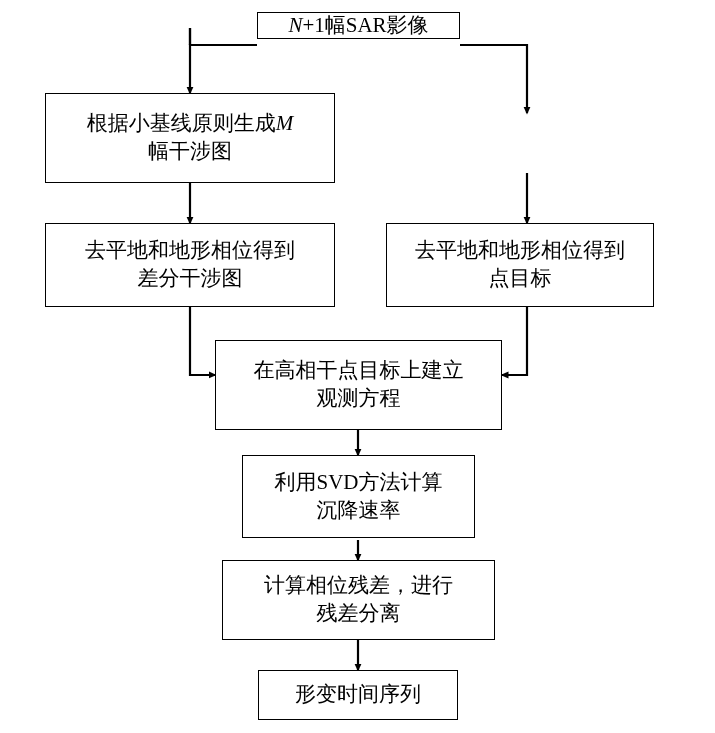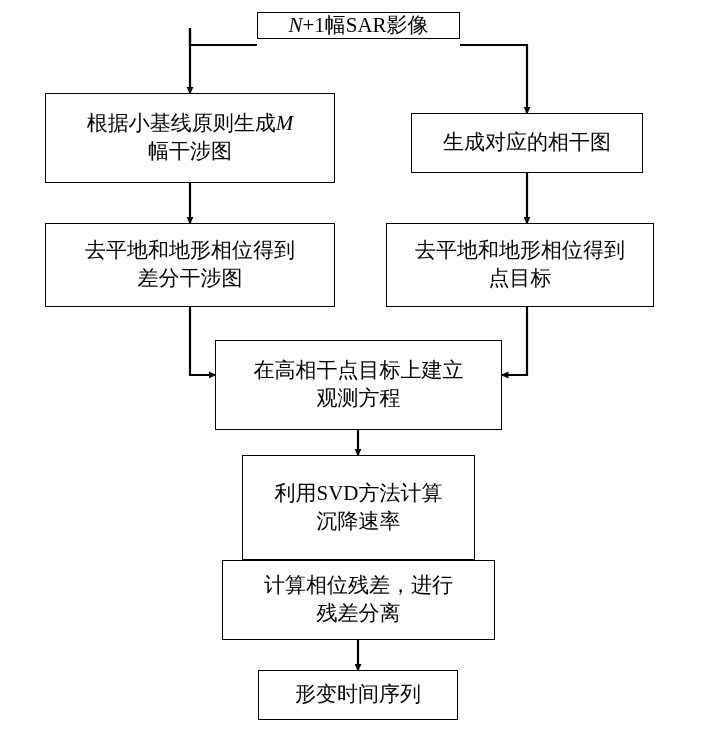--- a/index.html
+++ b/index.html
@@ -77,40 +77,37 @@
   </svg>
 
   <div class="node" style="left:257px; top:12px; width:203px; height:27px;">
     <span class="txt"><span class="ital">N</span><span>+1幅SAR影像</span></span>
   </div>
 
   <div class="node" style="left:45px; top:93px; width:290px; height:90px;">
     <span class="txt"><span>根据小基线原则生成</span><span class="ital">M</span><br><span>幅干涉图</span></span>
   </div>
 
-  <div class="node" style="left:411px; top:113px; width:232px; height:60px;">
-    <span class="txt">生成对应的相干图</span>
-  </div>
 
   <div class="node" style="left:45px; top:223px; width:290px; height:84px;align-items:center;">
     <span class="txt">去平地和地形相位得到
 差分干涉图</span>
   </div>
 
   <div class="node" style="left:386px; top:223px; width:268px; height:84px;">
     <span class="txt">去平地和地形相位得到
 点目标</span>
   </div>
 
   <div class="node" style="left:215px; top:340px; width:287px; height:90px;">
     <span class="txt">在高相干点目标上建立
 观测方程</span>
   </div>
 
-  <div class="node" style="left:242px; top:455px; width:233px; height:105px;">
+  <div class="node" style="left:242px; top:455px; width:233px; height:83px;">
     <span class="txt">利用SVD方法计算
 沉降速率</span>
   </div>
 
   <div class="node" style="left:258px; top:670px; width:200px; height:50px;">
     <span class="txt">形变时间序列</span>
   </div>
 
   <div class="node" style="left:222px; top:560px; width:273px; height:80px;">
     <span class="txt">计算相位残差，进行

